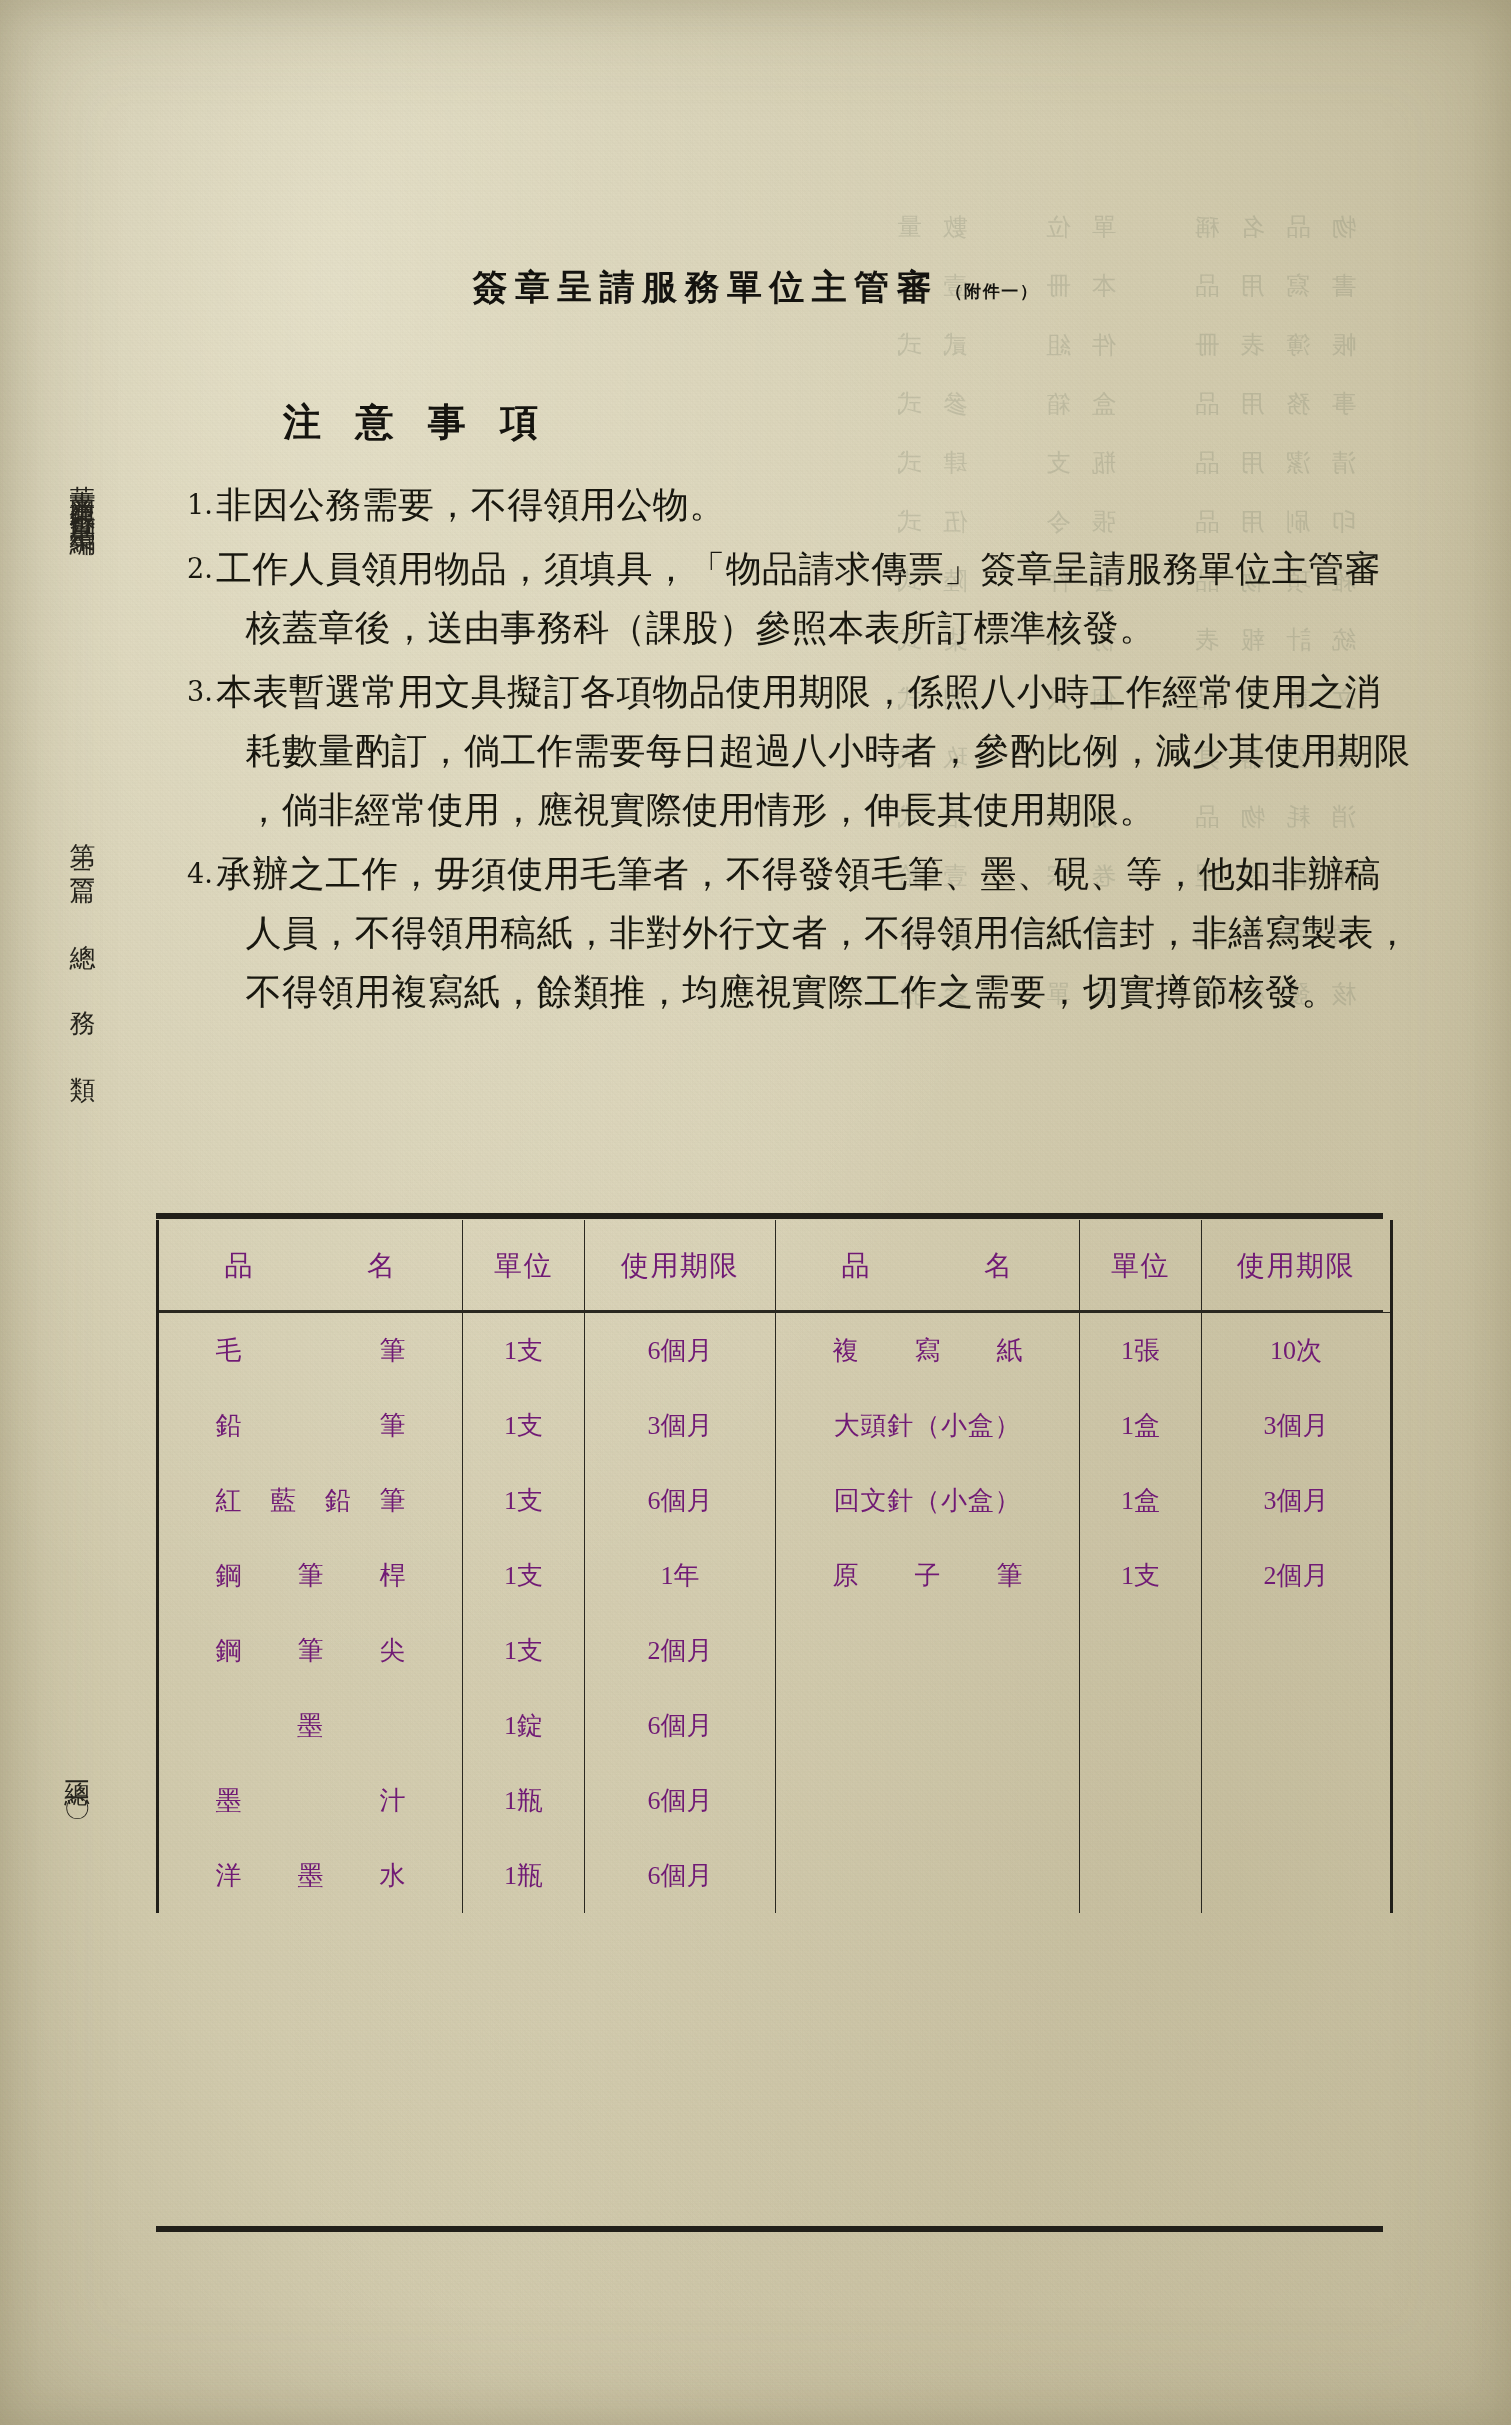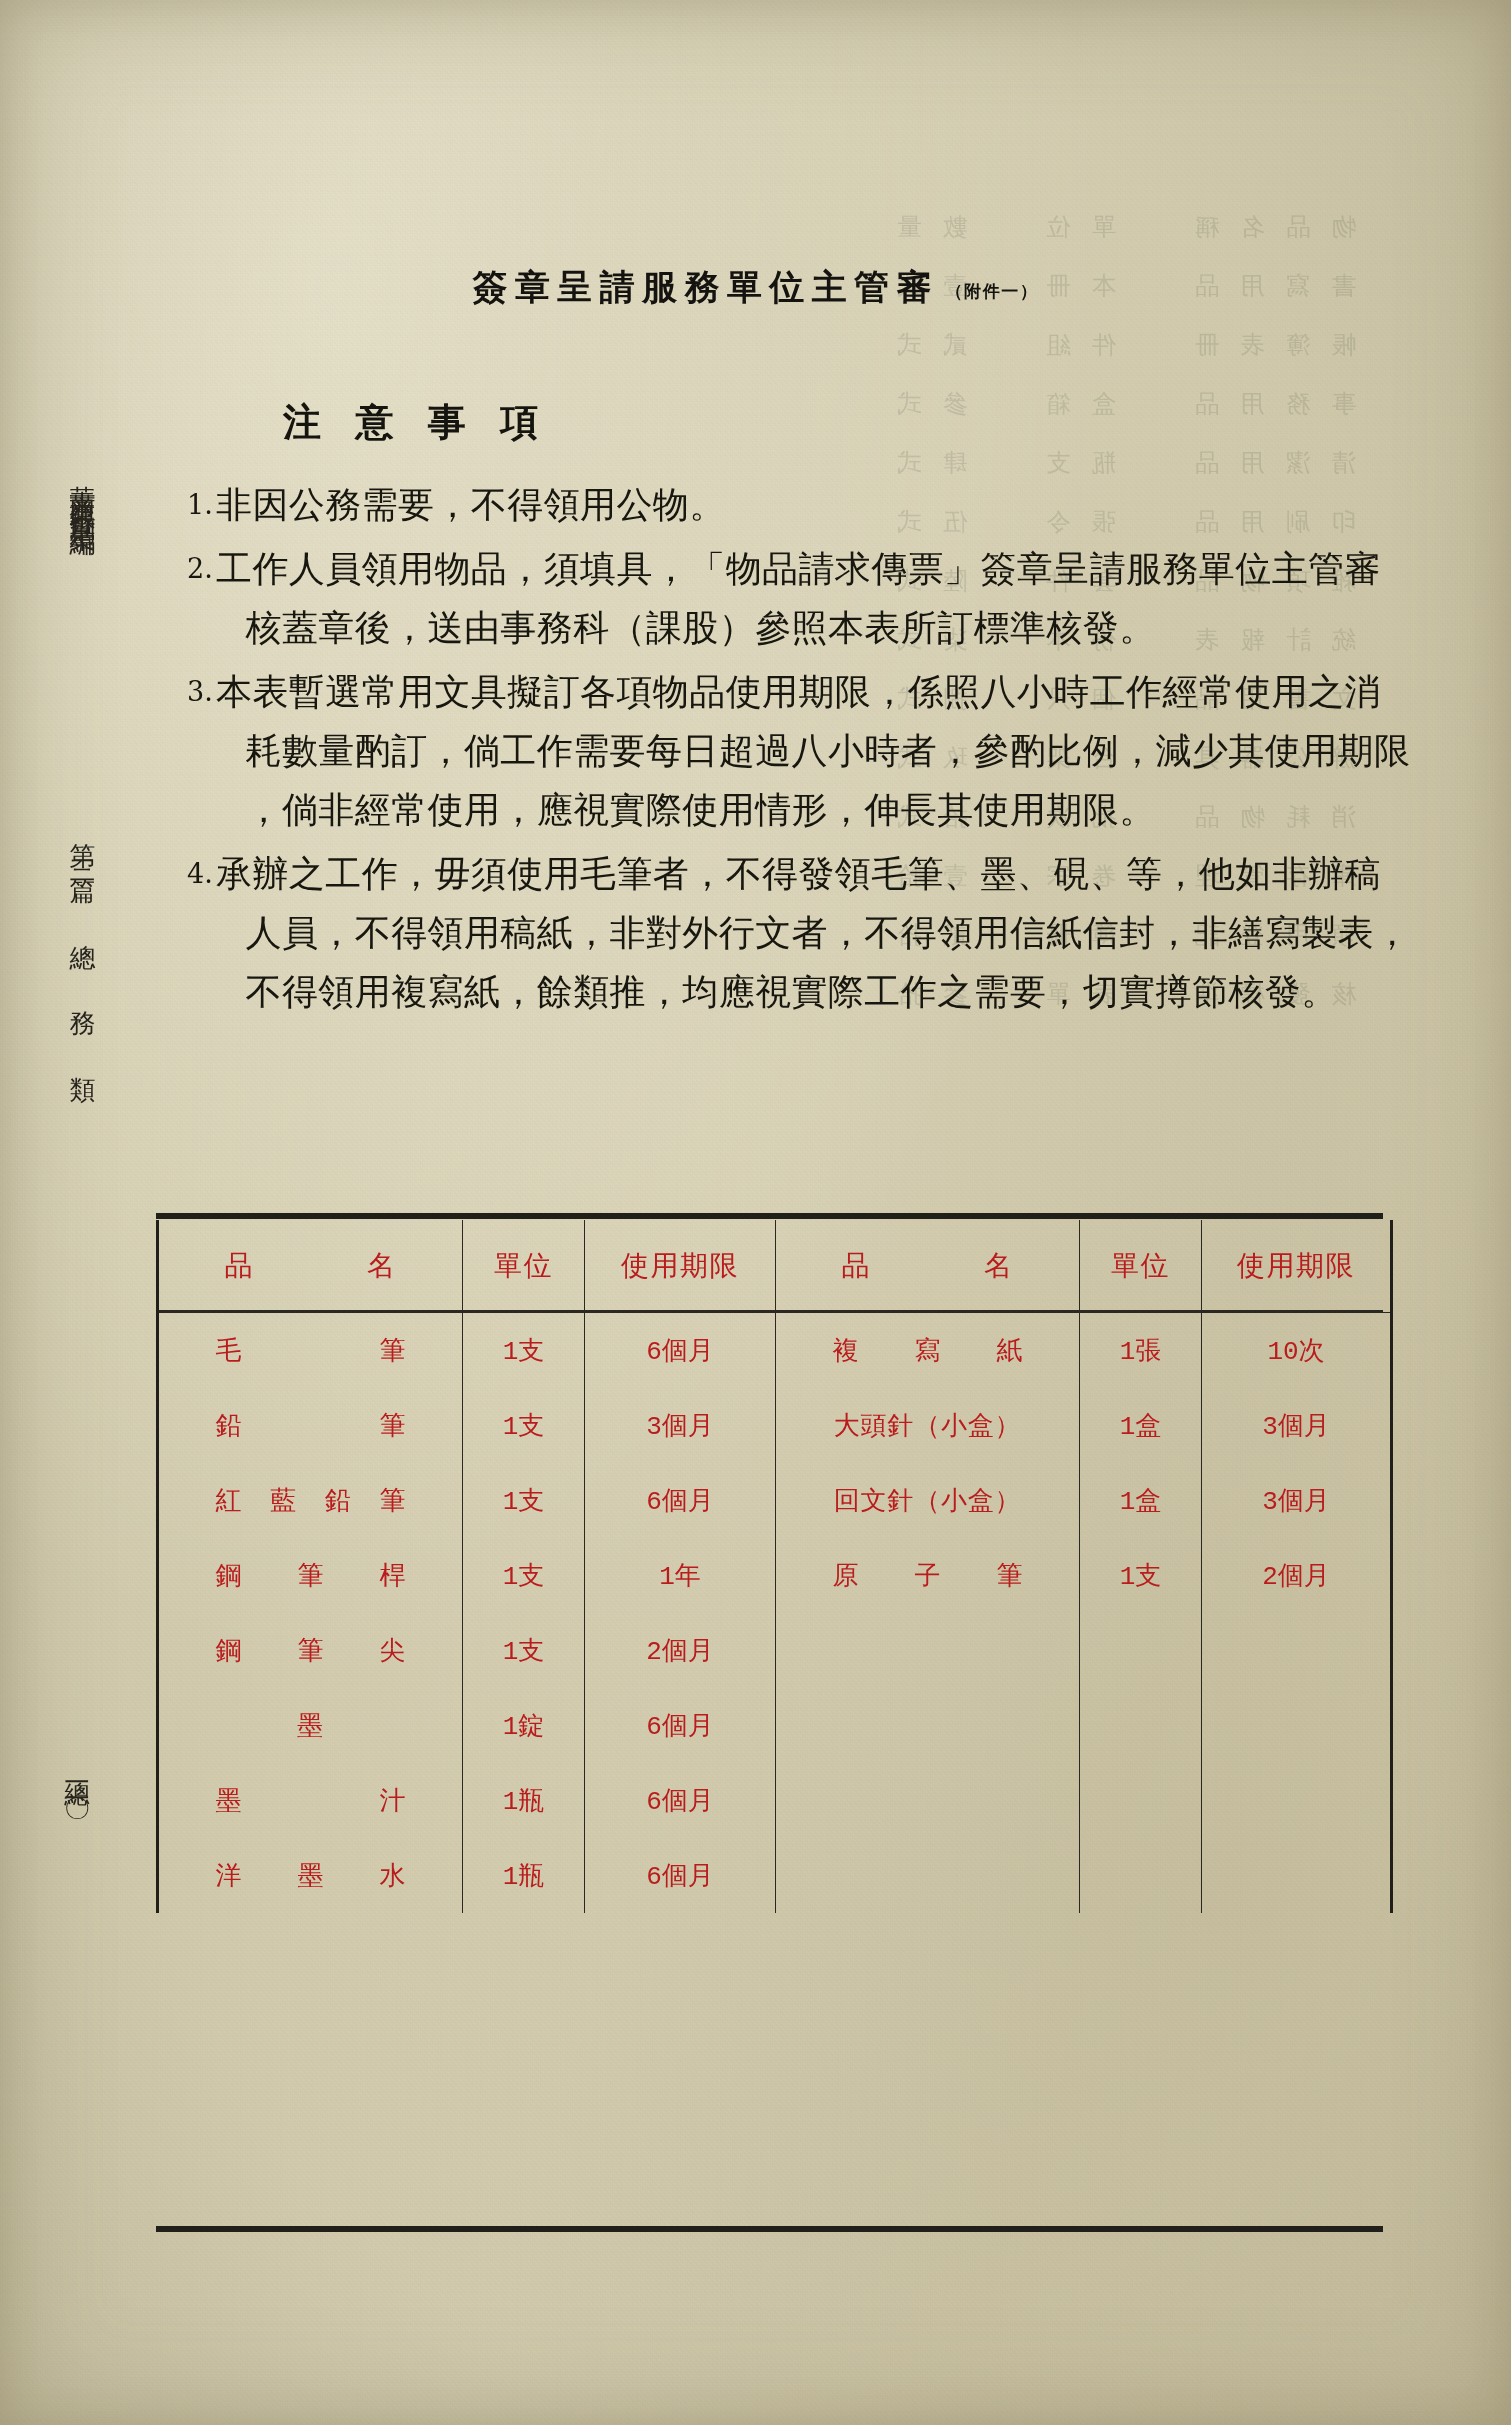--- a/index.html
+++ b/index.html
@@ -165,22 +165,22 @@
   }
   #supply-table td, #supply-table th {
     border-left: 1.6px solid #2a2820;
     border-right: 1.6px solid #2a2820;
     border-top: 0;
     border-bottom: 0;
     padding: 0;
     text-align: center;
     vertical-align: middle;
     font-weight: normal;
-    color: #b91c1c;
-    font-family: Liberation Mono, monospace;
+    color: #701a75;
+    font-family: Liberation Serif, serif;
   }
   #supply-table thead th {
     height: 92px;
     font-size: 28px;
     letter-spacing: 1.6px;
   }
   #supply-table thead tr { border-bottom: 1.6px solid #2a2820; }
   #supply-table thead th.hdr-name {
     text-align: center;
   }

